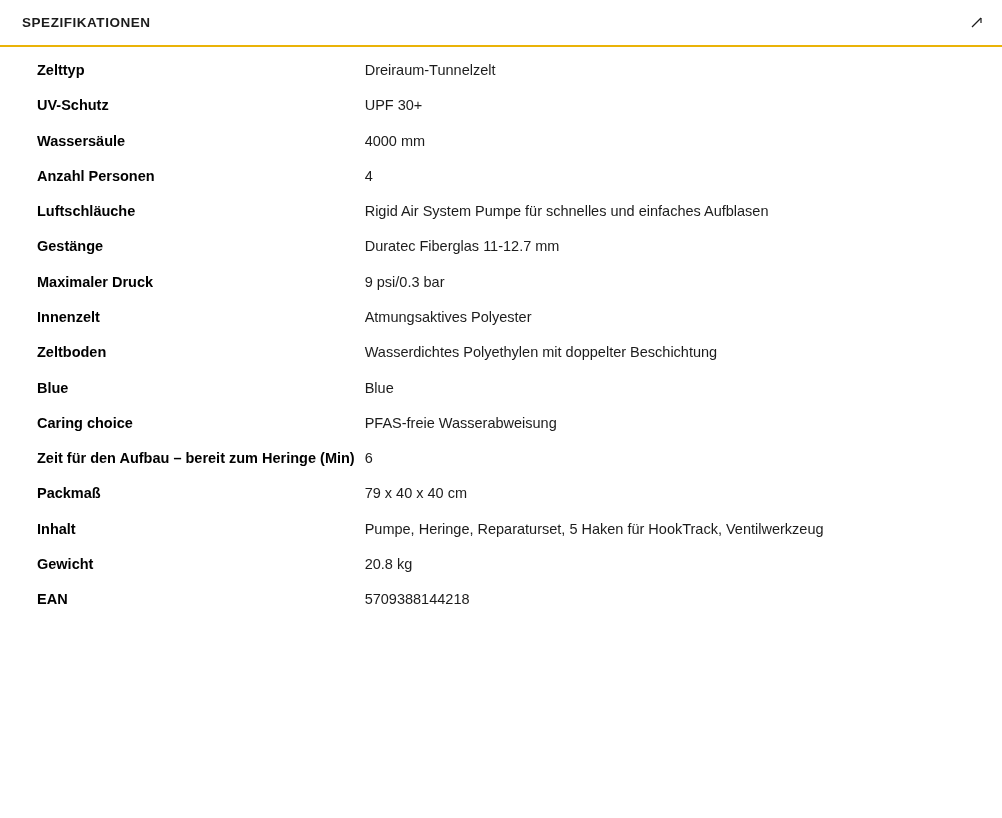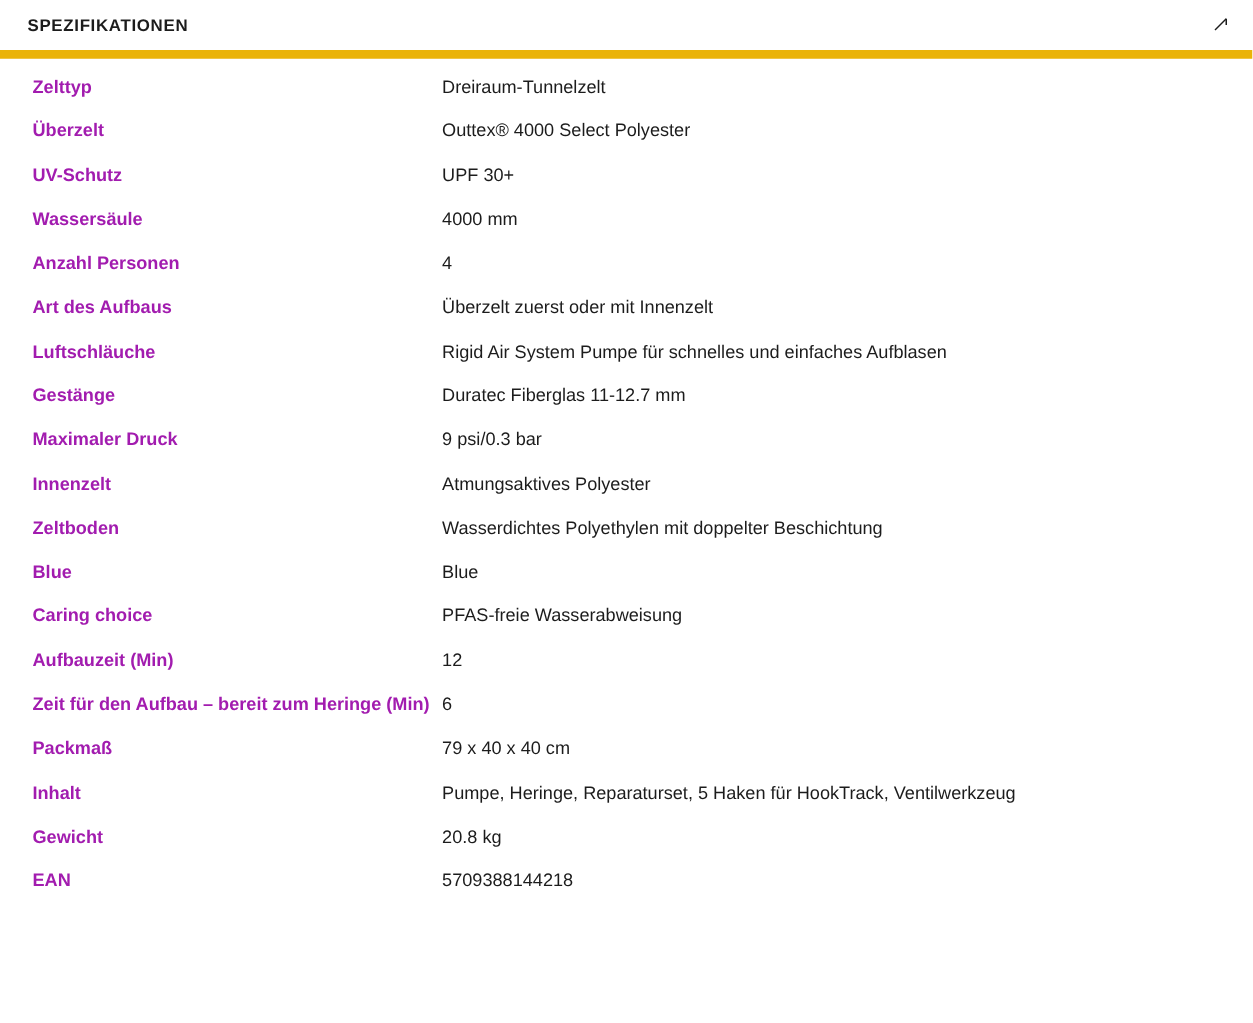--- a/index.html
+++ b/index.html
@@ -16,21 +16,21 @@
     overflow: hidden;
   }
   .panel {
     width: 1002px;
     height: 818px;
     background: #ffffff;
     position: relative;
   }
   .panel-header {
     height: 47px;
-    border-bottom: 7px solid #eab308;
+    border-bottom: 2px solid #eab308;
     display: flex;
     align-items: center;
     justify-content: space-between;
     padding: 0 14px 0 22px;
   }
   .panel-title {
     font-size: 13.5px;
     font-weight: bold;
     letter-spacing: 0.04em;
     color: #1c1c1c;
@@ -53,24 +53,24 @@
   .spec-table tr {
     vertical-align: top;
   }
   .spec-table td {
     padding: 0 0 16px 0;
     font-size: 14.5px;
     line-height: 1.33;
   }
   td.spec-label {
     width: 332px;
-    padding-left: 26px;
+    padding-left: 37px;
     padding-right: 10px;
     font-weight: bold;
-    color: #a21caf;
+    color: #000000;
     white-space: nowrap;
   }
   td.spec-value {
     color: #1c1c1c;
     font-weight: normal;
     padding-right: 26px;
   }
 </style>
 </head>
 <body>
@@ -87,38 +87,30 @@
     </div>
   </div>
 
   <table class="spec-table">
     <tbody id="spec-body">
         <tr>
           <td class="spec-label">Zelttyp</td>
           <td class="spec-value">Dreiraum-Tunnelzelt</td>
         </tr>
         <tr>
-          <td class="spec-label">Überzelt</td>
-          <td class="spec-value">Outtex® 4000 Select Polyester</td>
-        </tr>
-        <tr>
           <td class="spec-label">UV-Schutz</td>
           <td class="spec-value">UPF 30+</td>
         </tr>
         <tr>
           <td class="spec-label">Wassersäule</td>
           <td class="spec-value">4000 mm</td>
         </tr>
         <tr>
           <td class="spec-label">Anzahl Personen</td>
           <td class="spec-value">4</td>
-        </tr>
-        <tr>
-          <td class="spec-label">Art des Aufbaus</td>
-          <td class="spec-value">Überzelt zuerst oder mit Innenzelt</td>
         </tr>
         <tr>
           <td class="spec-label">Luftschläuche</td>
           <td class="spec-value">Rigid Air System Pumpe für schnelles und einfaches Aufblasen</td>
         </tr>
         <tr>
           <td class="spec-label">Gestänge</td>
           <td class="spec-value">Duratec Fiberglas 11-12.7 mm</td>
         </tr>
         <tr>
@@ -135,24 +127,20 @@
         </tr>
         <tr>
           <td class="spec-label">Blue</td>
           <td class="spec-value">Blue</td>
         </tr>
         <tr>
           <td class="spec-label">Caring choice</td>
           <td class="spec-value">PFAS-freie Wasserabweisung</td>
         </tr>
         <tr>
-          <td class="spec-label">Aufbauzeit (Min)</td>
-          <td class="spec-value">12</td>
-        </tr>
-        <tr>
           <td class="spec-label">Zeit für den Aufbau – bereit zum Heringe (Min)</td>
           <td class="spec-value">6</td>
         </tr>
         <tr>
           <td class="spec-label">Packmaß</td>
           <td class="spec-value">79 x 40 x 40 cm</td>
         </tr>
         <tr>
           <td class="spec-label">Inhalt</td>
           <td class="spec-value">Pumpe, Heringe, Reparaturset, 5 Haken für HookTrack, Ventilwerkzeug</td>

